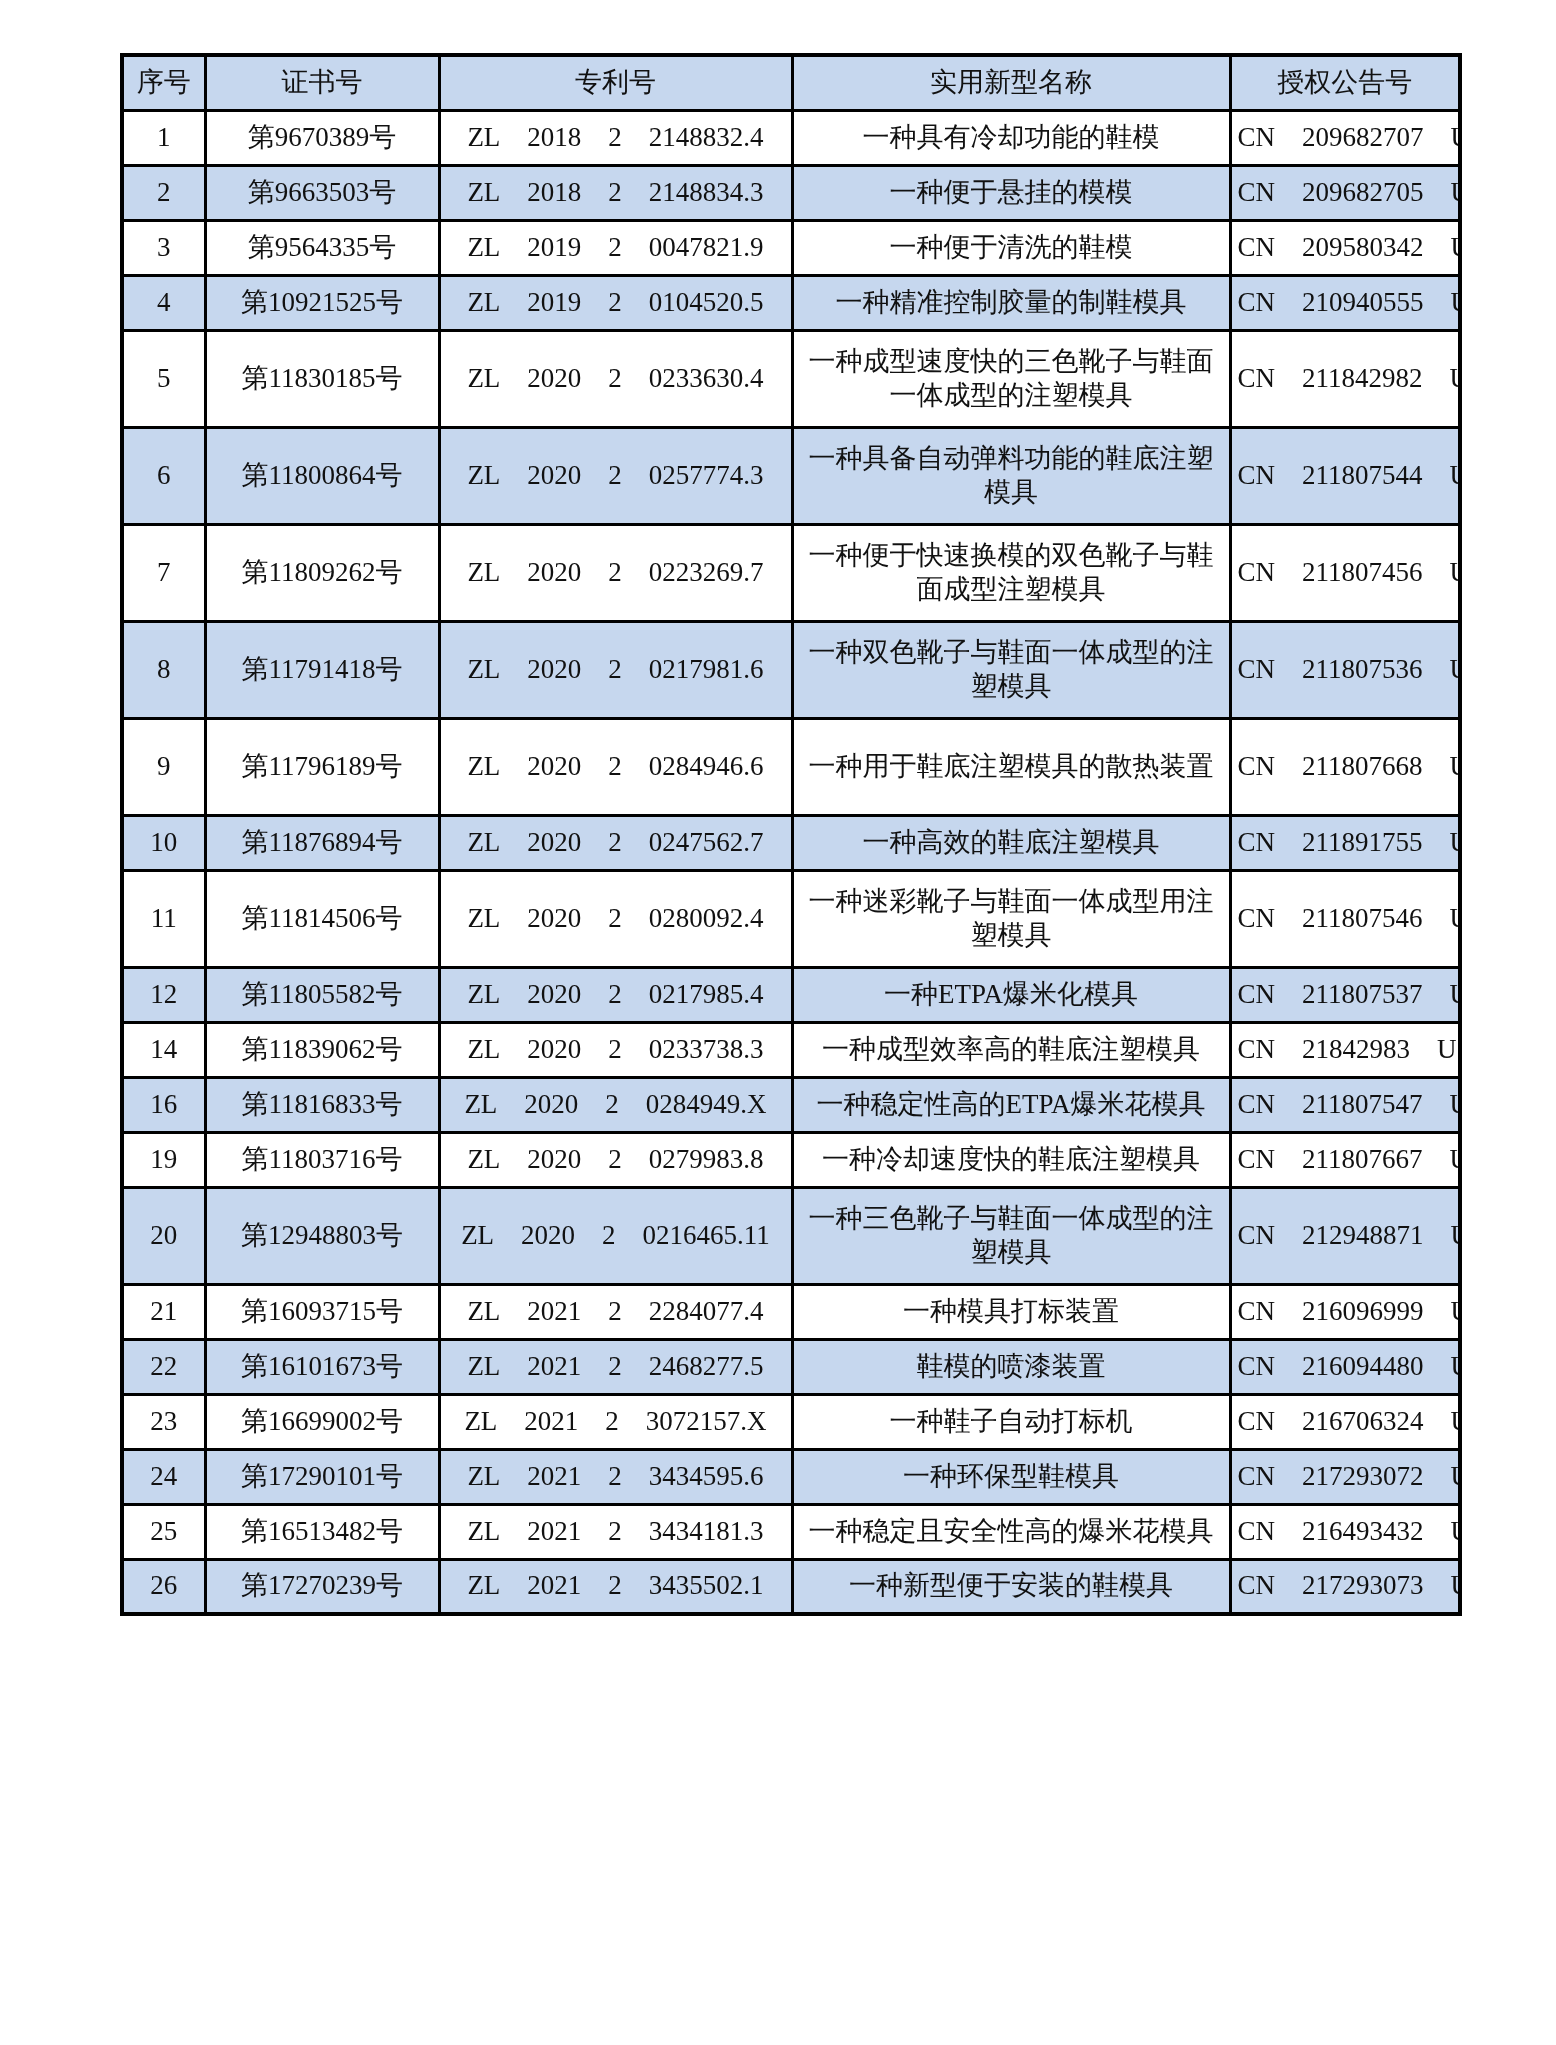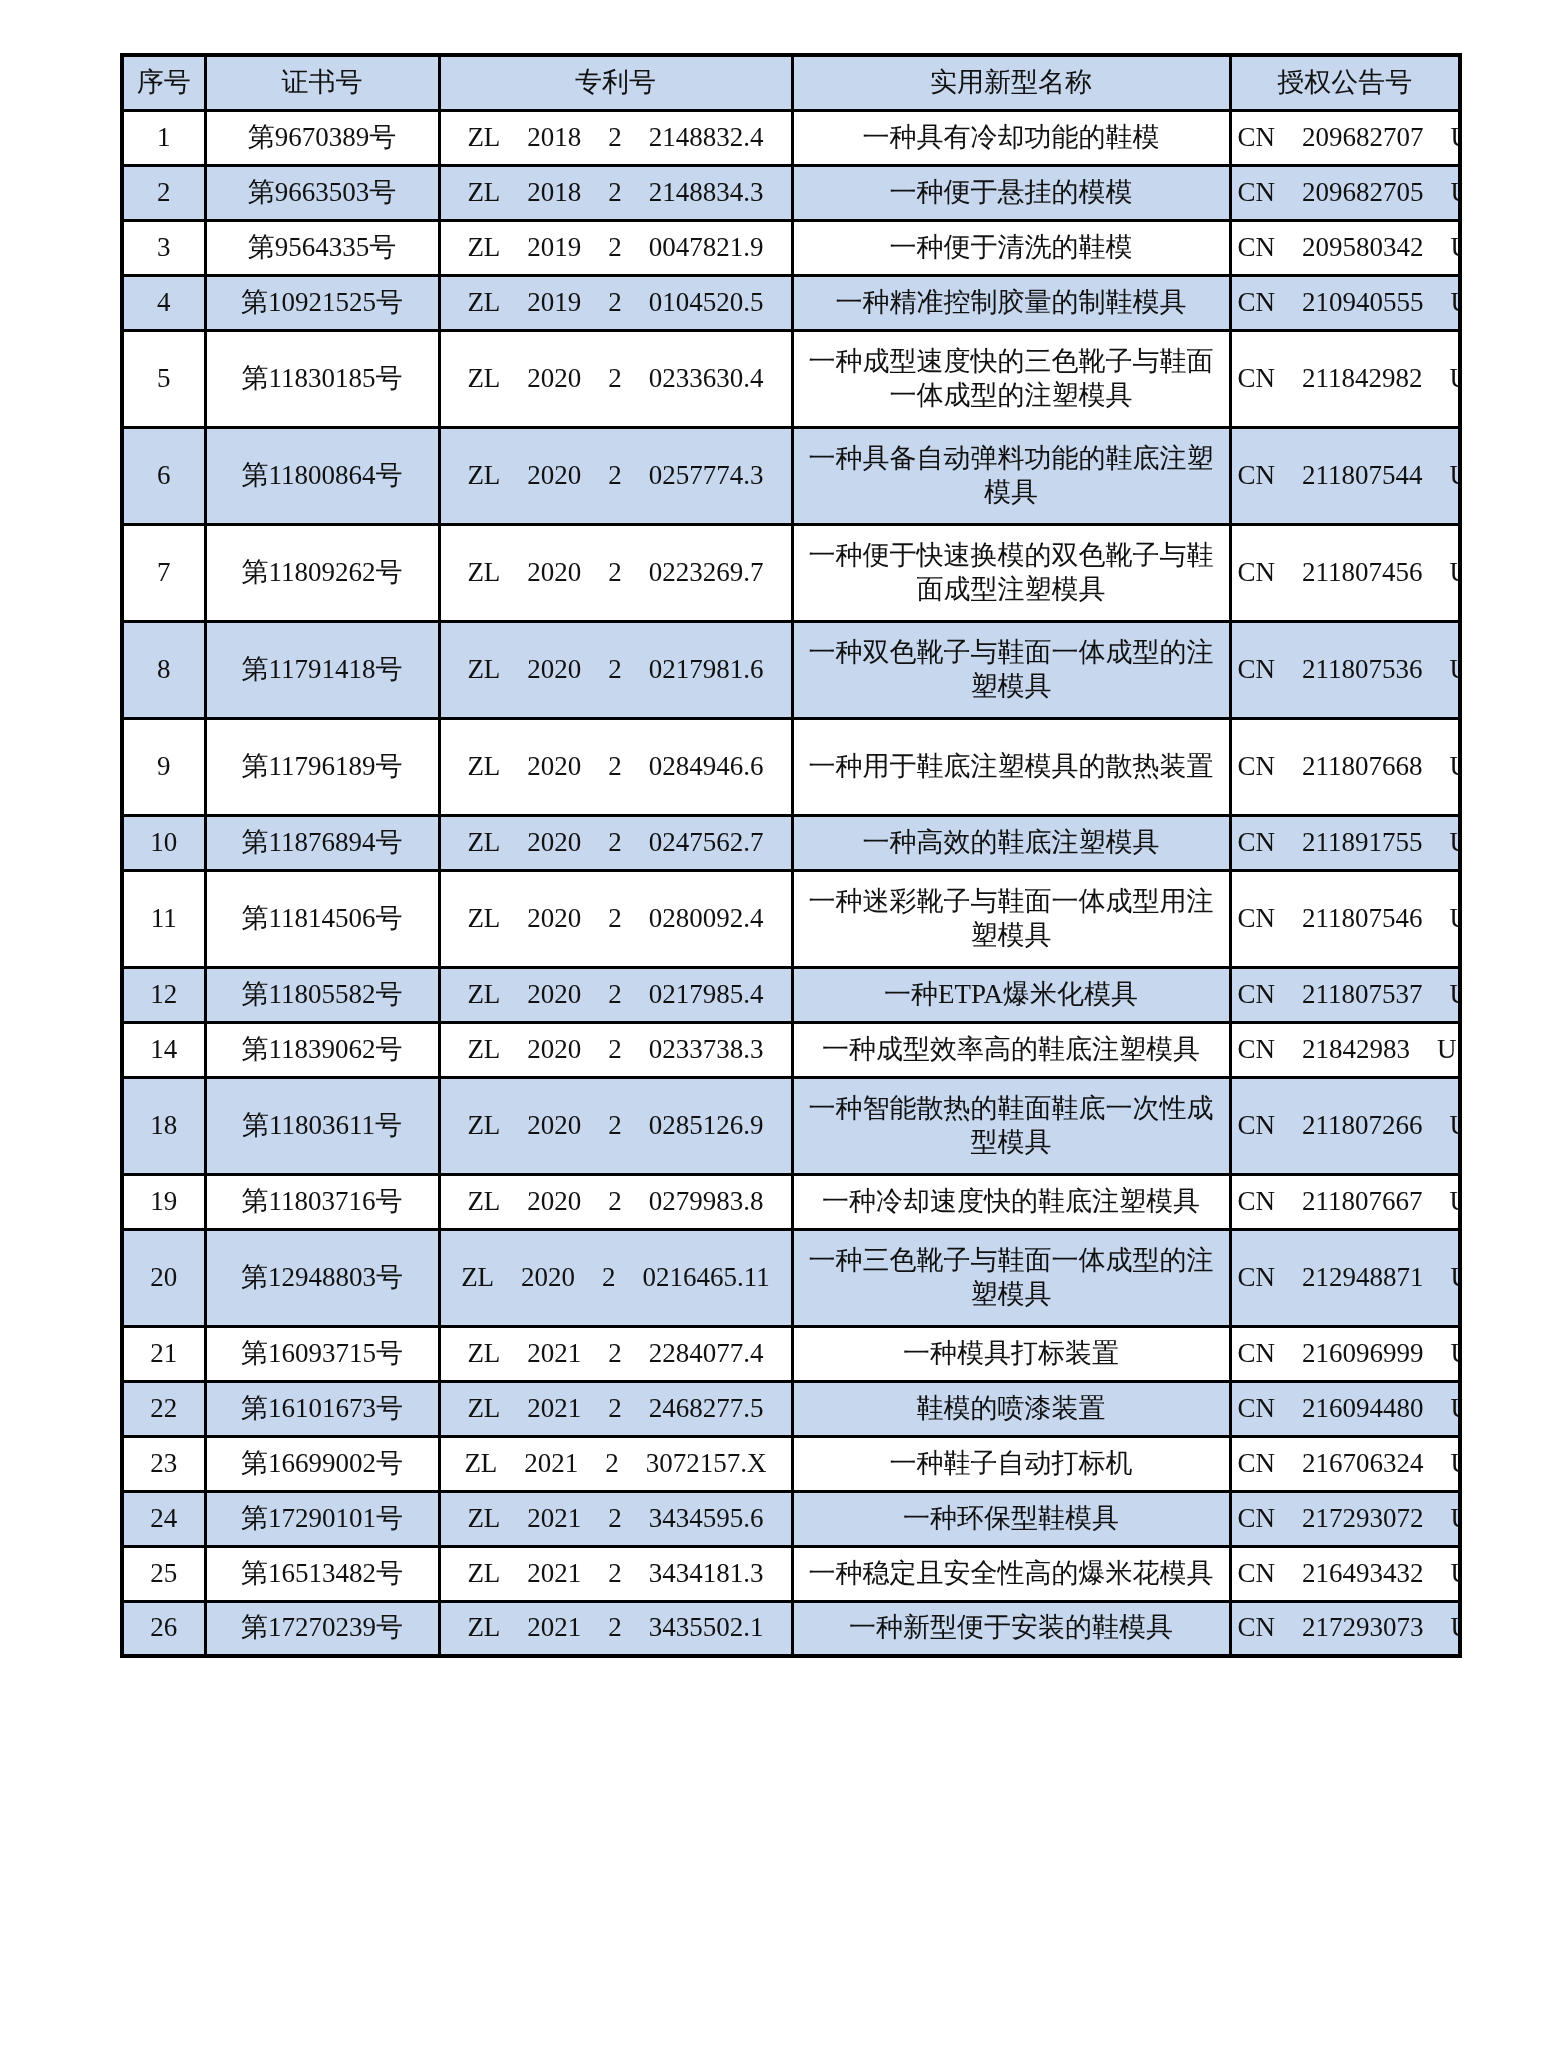--- a/index.html
+++ b/index.html
@@ -148,26 +148,26 @@
     <td class="name">一种ETPA爆米化模具</td>
     <td class="pub">CN  211807537  U</td>
   </tr>
         <tr class="s">
     <td class="serial">14</td>
     <td class="cert">第11839062号</td>
     <td class="patent">ZL  2020  2  0233738.3</td>
     <td class="name">一种成型效率高的鞋底注塑模具</td>
     <td class="pub">CN  21842983  U</td>
   </tr>
-        <tr class="d">
-    <td class="serial">18</td>
-    <td class="cert">第11803611号</td>
-    <td class="patent">ZL  2020  2  0285126.9</td>
-    <td class="name">一种智能散热的鞋面鞋底一次性成型模具</td>
-    <td class="pub">CN  211807266  U</td>
+        <tr class="s">
+    <td class="serial">16</td>
+    <td class="cert">第11816833号</td>
+    <td class="patent">ZL  2020  2  0284949.X</td>
+    <td class="name">一种稳定性高的ETPA爆米花模具</td>
+    <td class="pub">CN  211807547  U</td>
   </tr>
         <tr class="s">
     <td class="serial">19</td>
     <td class="cert">第11803716号</td>
     <td class="patent">ZL  2020  2  0279983.8</td>
     <td class="name">一种冷却速度快的鞋底注塑模具</td>
     <td class="pub">CN  211807667  U</td>
   </tr>
         <tr class="d">
     <td class="serial">20</td>

